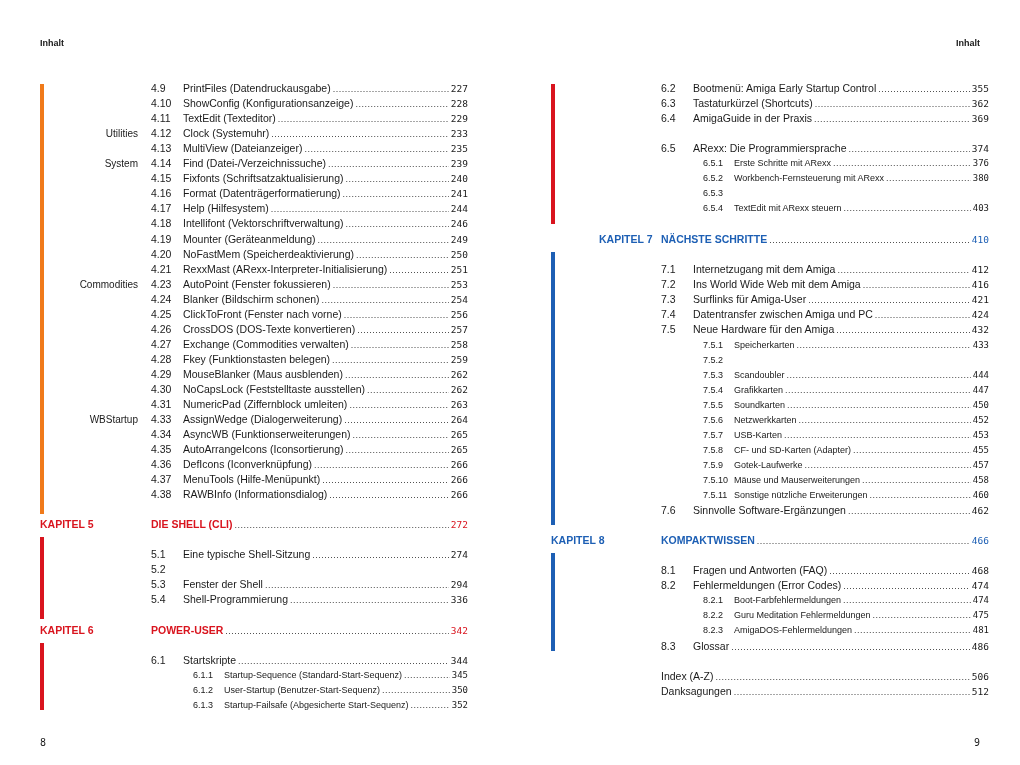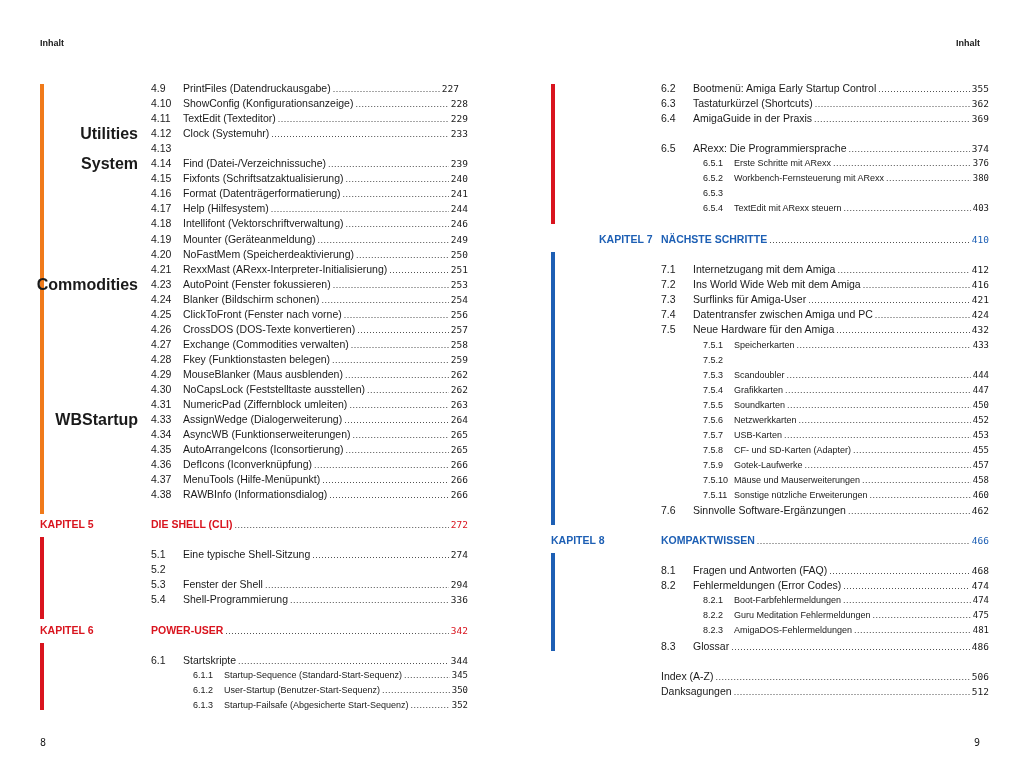--- a/index.html
+++ b/index.html
@@ -13,36 +13,36 @@
   .bar { position:absolute; width:4px; }
   .row { position:absolute; height:15px; font-size:10.5px; line-height:15px; white-space:nowrap; }
   .num { position:absolute; top:0; }
   .title-wrap { position:absolute; top:0; display:flex; align-items:baseline; }
   .title { white-space:nowrap; flex:0 0 auto; }
   .dots { flex:1 1 auto; overflow:hidden; white-space:nowrap; color:#333; margin:0 2px; letter-spacing:0.5px; font-size:9px; }
   .dots::before { content:"..............................................................................................................................................................................................................................................."; }
   .pg { flex:0 0 auto; font-family:"DejaVu Sans Mono", monospace; font-size:9.5px; }
   .sub { font-size:9px; }
   .sub .pg { font-size:9px; }
-  .sidelabel { position:absolute; font-size:16px; font-weight:bold; text-align:right; line-height:15px; }
+  .sidelabel { position:absolute; font-size:10px; font-weight:normal; text-align:right; line-height:15px; }
   .kap { position:absolute; font-size:10.5px; font-weight:bold; line-height:15px; }
 </style>
 </head>
 <body>
 
 <div class="page left">
   <div class="running-head" style="left:40px">Inhalt</div>
   <div class="folio" style="left:40px">8</div>
   <div class="bar" style="left:40px;top:84px;height:430px;background:#f07a1a"></div>
   <div class="bar" style="left:40px;top:537px;height:82px;background:#d9141e"></div>
   <div class="bar" style="left:40px;top:643px;height:67px;background:#d9141e"></div>
   <div id="left-content">
       <div class="row" style="top: 81px; left: 0px; width: 510px;">
         <span class="num" style="left: 151px;">4.9</span>
-        <div class="title-wrap" style="left: 183px; right: 51px;">
+        <div class="title-wrap" style="left: 183px; right: 42px;">
           <span class="title">PrintFiles (Datendruckausgabe)</span>
           <span class="dots"></span>
           <span class="pg">227</span>
         </div>
       </div>
       <div class="row" style="top: 96.05px; left: 0px; width: 510px;">
         <span class="num" style="left: 151px;">4.10</span>
         <div class="title-wrap" style="left: 183px; right: 42px;">
           <span class="title">ShowConfig (Konfigurationsanzeige)</span>
           <span class="dots"></span>
@@ -60,20 +60,25 @@
       <div class="row" style="top: 126.15px; left: 0px; width: 510px;">
         <span class="num" style="left: 151px;">4.12</span>
         <div class="title-wrap" style="left: 183px; right: 42px;">
           <span class="title">Clock (Systemuhr)</span>
           <span class="dots"></span>
           <span class="pg">233</span>
         </div>
       </div>
       <div class="row" style="top: 141.2px; left: 0px; width: 510px;">
         <span class="num" style="left: 151px;">4.13</span>
+        <div class="title-wrap" style="left: 183px; right: 42px;">
+          <span class="title">MultiView (Dateianzeiger)</span>
+          <span class="dots"></span>
+          <span class="pg">235</span>
+        </div>
       </div>
       <div class="row" style="top: 156.25px; left: 0px; width: 510px;">
         <span class="num" style="left: 151px;">4.14</span>
         <div class="title-wrap" style="left: 183px; right: 42px;">
           <span class="title">Find (Datei-/Verzeichnissuche)</span>
           <span class="dots"></span>
           <span class="pg">239</span>
         </div>
       </div>
       <div class="row" style="top: 171.3px; left: 0px; width: 510px;">

